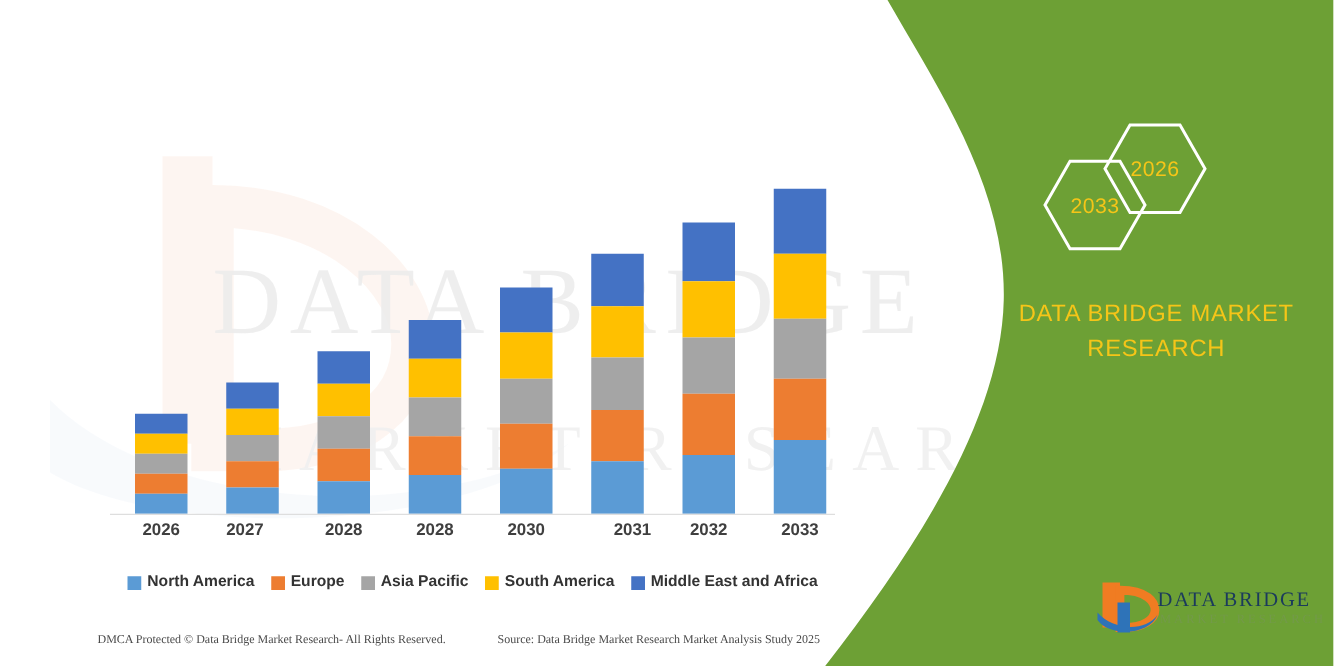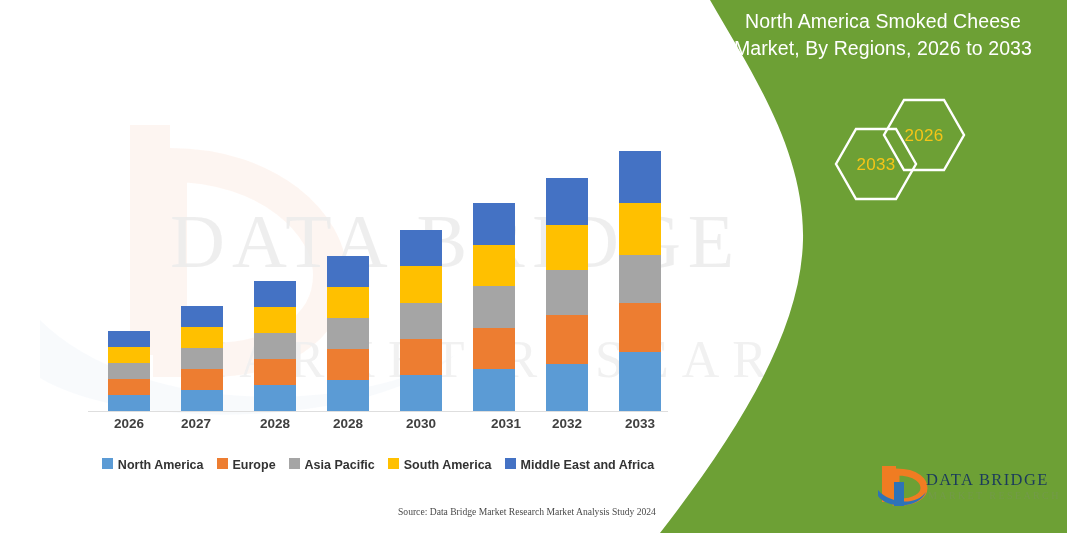--- a/index.html
+++ b/index.html
@@ -90,21 +90,21 @@
   .xlabel{
     position:absolute;width:60px;text-align:center;
     color:#3f3f3f;font-size:13.5px;font-weight:bold;top:0;
   }
 
   
   .legend{
     position:absolute;left:78px;top:455px;width:600px;height:20px;
     display:flex;justify-content:center;align-items:center;gap:13px;
   }
-  .lg-item{display:flex;align-items:flex-start;gap:5px;}
+  .lg-item{display:flex;align-items:flex-end;gap:5px;}
   .lg-swatch{width:11px;height:11px;display:block;}
   .lg-text{font-size:12.5px;font-weight:bold;color:#333;white-space:nowrap;}
 
   
   .footer{position:absolute;left:78px;top:506px;width:600px;height:20px;}
   .ft-left{
     position:absolute;left:0;top:0;color:#4a4a4a;
     font-family:"Liberation Serif", serif;font-size:9.6px;white-space:nowrap;
   }
   .ft-right{
@@ -217,41 +217,42 @@
         <span class="lg-swatch" style="background: rgb(255, 192, 0);"></span>
         <span class="lg-text">South America</span>
       </div>
       <div class="lg-item">
         <span class="lg-swatch" style="background: rgb(68, 114, 196);"></span>
         <span class="lg-text">Middle East and Africa</span>
       </div>
     </div>
 
   <div class="footer">
-    <div class="ft-right">Source: Data Bridge Market Research  Market Analysis Study 2024</div>
+    <div class="ft-left">DMCA Protected © Data Bridge Market Research-  All Rights Reserved.</div>
+    <div class="ft-right">Source: Data Bridge Market Research  Market Analysis Study 2025</div>
   </div>
 
   <div class="green-panel">
     <svg width="427" height="533" viewBox="0 0 427 533">
       <path d="M70 0 C110 70 165 150 163 240 C161 330 100 430 20 533 L427 533 L427 0 Z" fill="#6DA035"></path>
     </svg>
   </div>
 
 
-  <div class="gp-title">North America Smoked Cheese Market, By Regions, 2026 to 2033</div>
 
   <div class="hexwrap">
     <svg width="180" height="110" viewBox="0 0 180 110">
       <polygon points="84,5 124,5 144,40 124,75 84,75 64,40" fill="none" stroke="#ffffff" stroke-width="2.4"></polygon>
       <polygon points="36,34 76,34 96,69 76,104 36,104 16,69" fill="none" stroke="#ffffff" stroke-width="2.4"></polygon>
     </svg>
     <div class="hex-label" style="left:26px;top:60px;width:60px;text-align:center;">2033</div>
     <div class="hex-label" style="left:74px;top:31px;width:60px;text-align:center;">2026</div>
   </div>
 
+  <div class="gp-brand">DATA BRIDGE MARKET RESEARCH</div>
 
   <div class="logo">
     <svg width="52" height="50" viewBox="0 0 52 50">
       <path d="M6 4 L20 4 L20 40 L6 40 Z" fill="#F07C22"></path>
       <path d="M20 10 C42 10 48 20 48 26 C48 34 38 40 24 40 L20 40 Z" fill="none" stroke="#F07C22" stroke-width="7"></path>
       <path d="M2 28 C14 42 40 44 50 30 C44 46 12 48 2 34 Z" fill="#2E73B8"></path>
       <path d="M18 20 L28 20 L28 44 L18 44 Z" fill="#2E73B8"></path>
     </svg>
     <div class="logo-text">DATA BRIDGE</div>
     <div class="logo-sub">MARKET RESEARCH</div>

